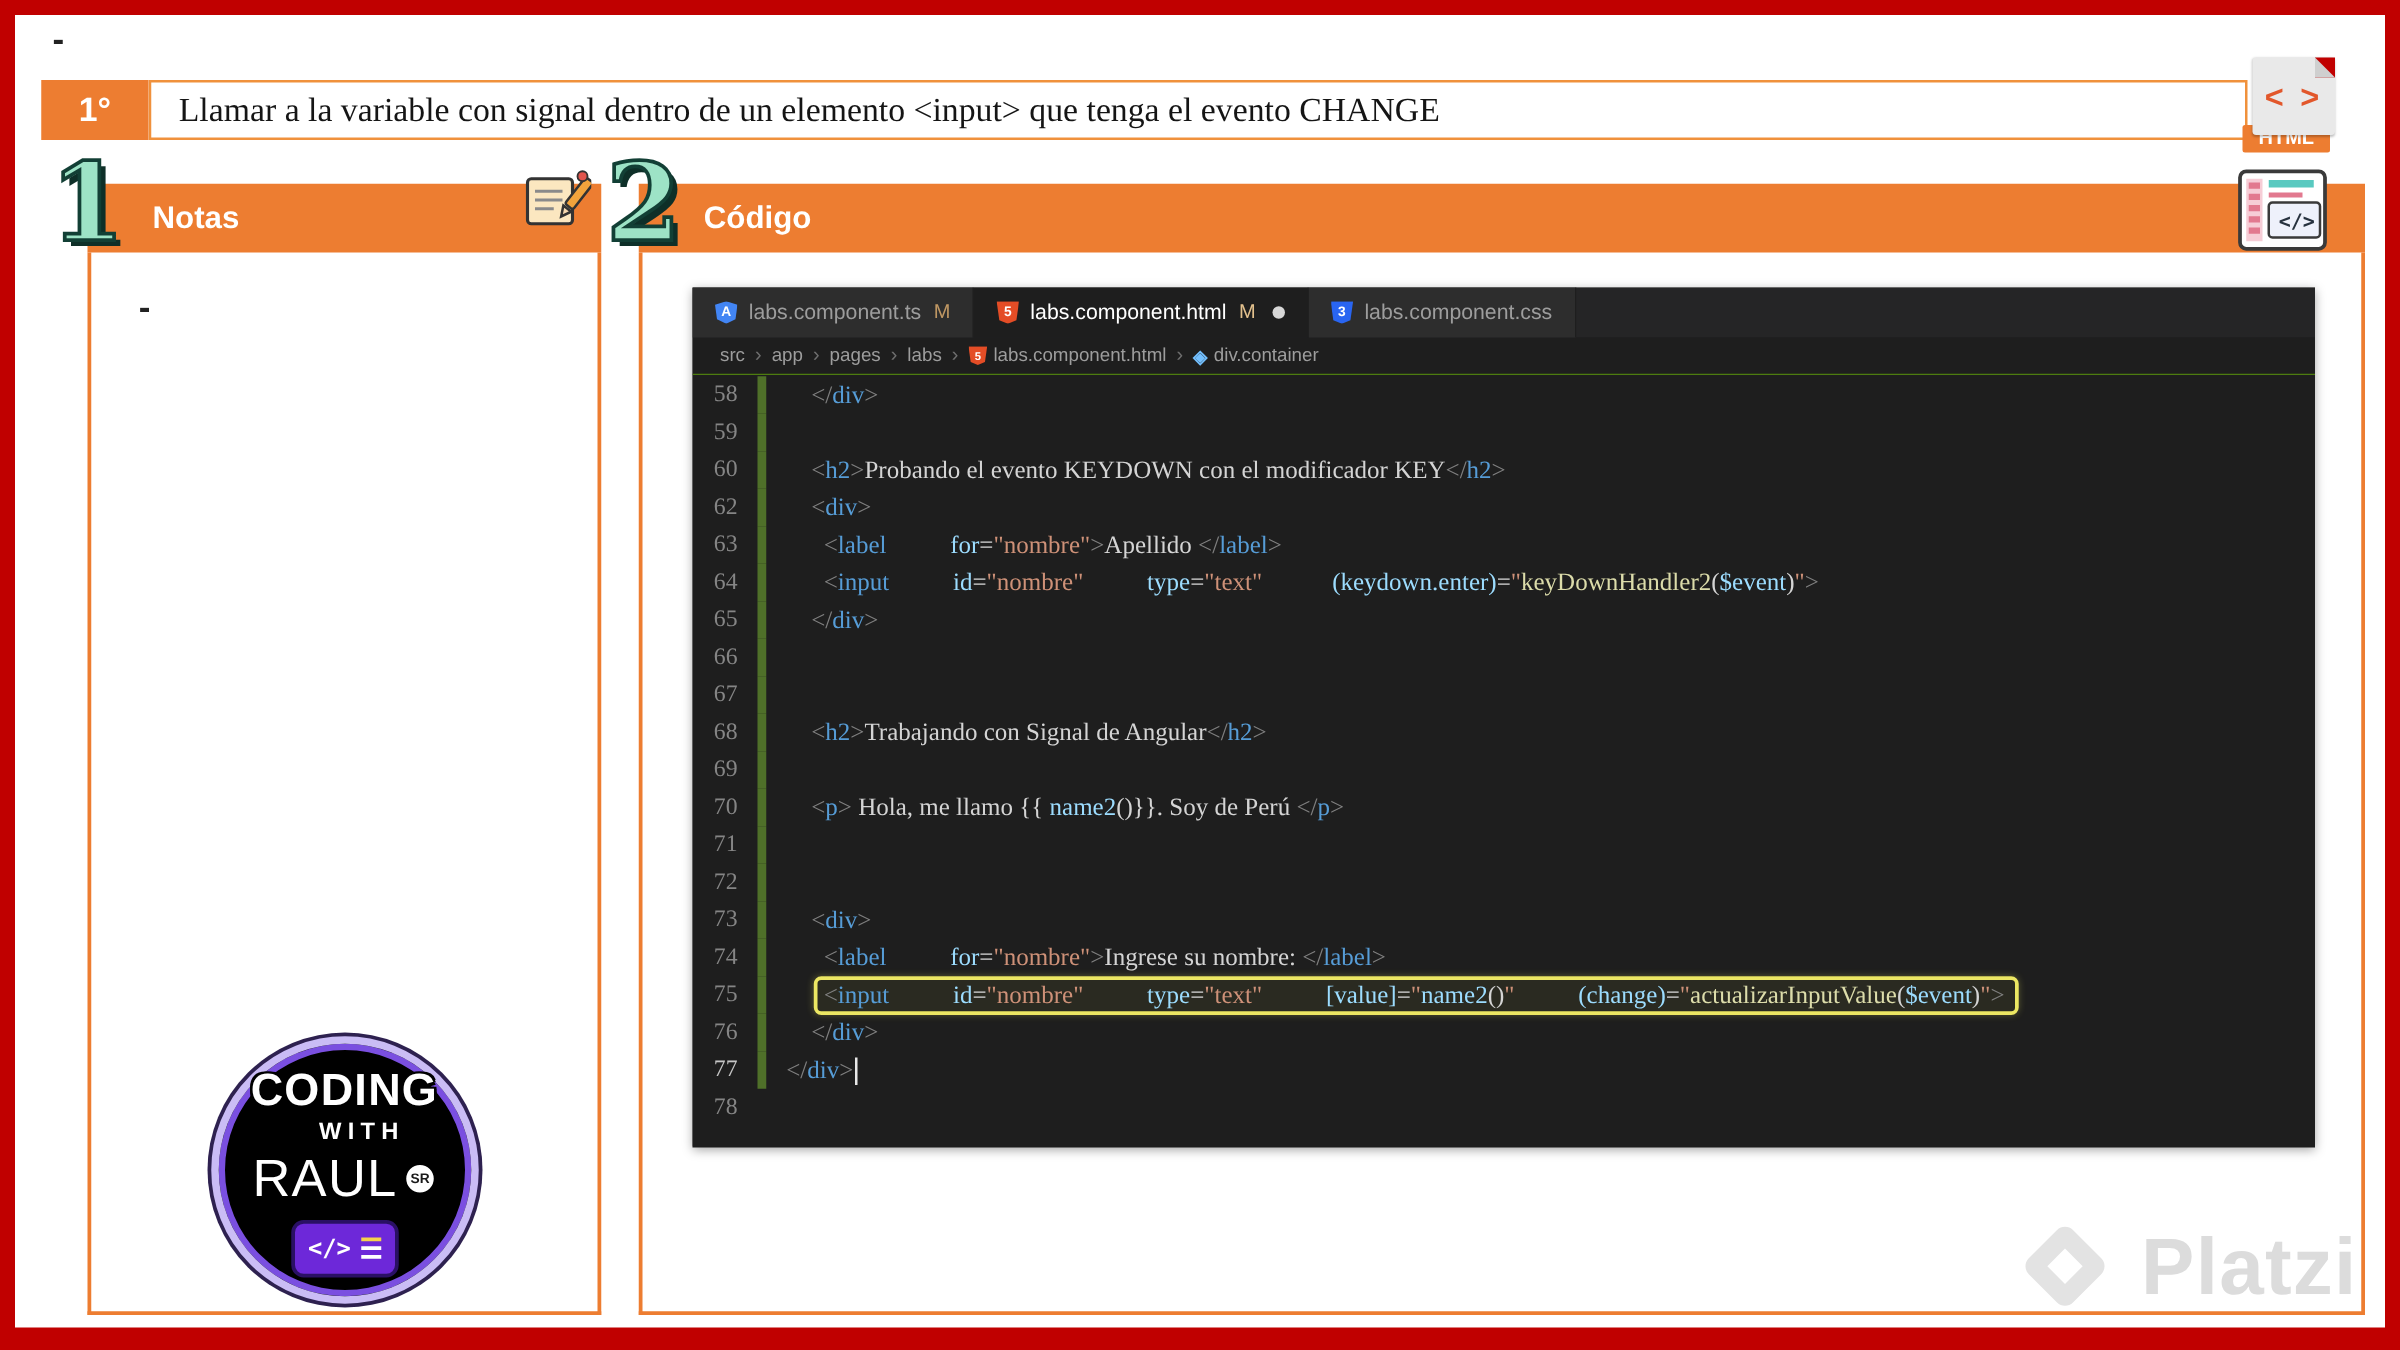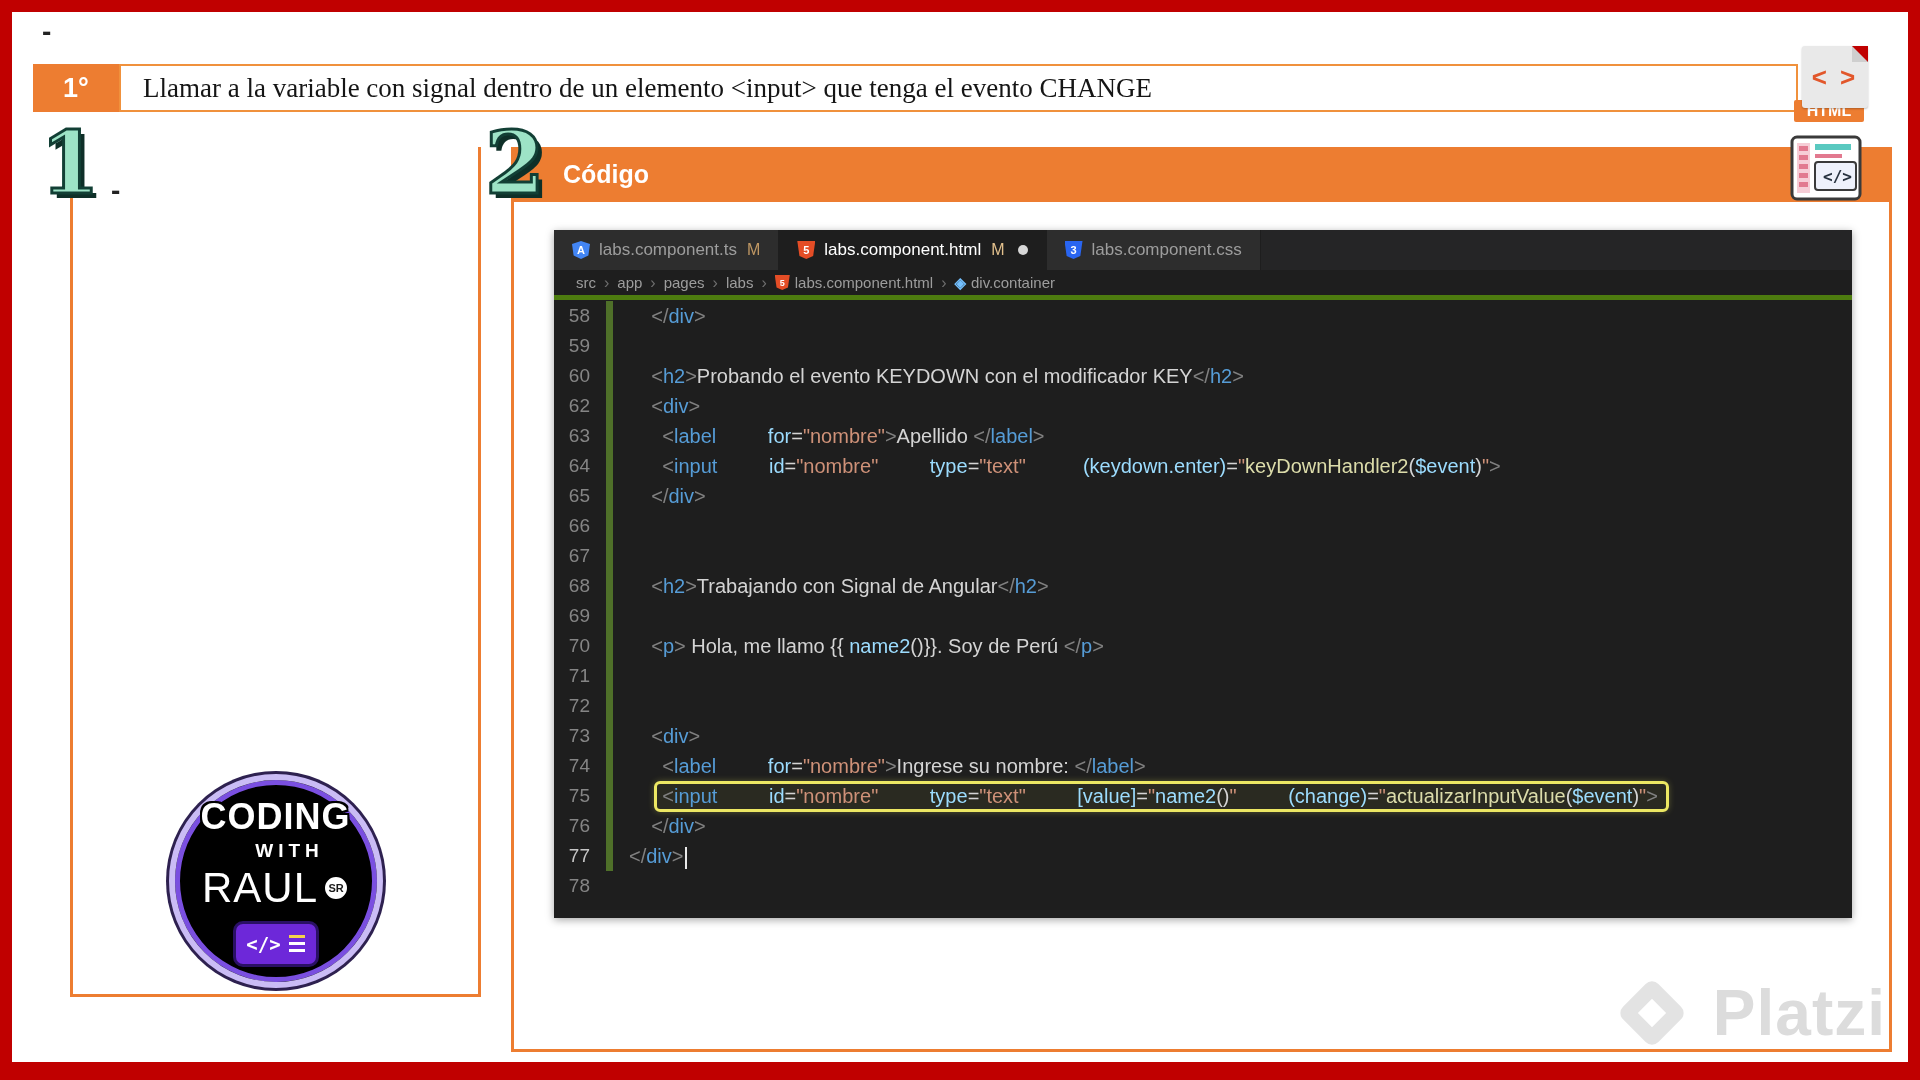--- a/index.html
+++ b/index.html
@@ -71,28 +71,28 @@
   .tab.active { background:#1e1e1e; color:#ffffff; }
   .ficon { width:18px; height:18px; flex:none; display:inline-flex; align-items:center; justify-content:center;
     font-size:11px; font-weight:bold; color:#fff; }
   .html5-icon { background:#e44d26; clip-path:polygon(0 0,100% 0,88% 84%,50% 100%,12% 84%); }
   .css3-icon  { background:#2965f1; clip-path:polygon(0 0,100% 0,88% 84%,50% 100%,12% 84%); }
   .angular-icon { background:#4285f4; clip-path:polygon(50% 0,100% 16%,91% 80%,50% 100%,9% 80%,0 16%); }
   .git { color:#bf9763; font-size:16px; margin-left:1px; }
   .tab.active .git { color:#E2C08D; }
   .dot { width:10px; height:10px; border-radius:50%; background:#d7d7d7; margin-left:4px; }
   .breadcrumb { height:30px; background:#1e1e1e; display:flex; align-items:center; gap:8px;
-    padding-left:22px; color:#9d9d9d; font-size:15px; border-bottom:5px solid #4d7c0f; }
+    padding-left:22px; color:#9d9d9d; font-size:15px; border-bottom:1px solid #4d7c0f; }
   .bsep { color:#6e6e6e; font-size:16px; }
   .bitem { display:inline-flex; align-items:center; gap:5px; }
   .bicon { width:15px; height:15px; display:inline-flex; align-items:center; justify-content:center;
     font-size:9px; font-weight:bold; color:#fff; }
   .bicon.symbol-element-icon { background:none; clip-path:none; color:#73c0ff; font-size:15px; width:auto; }
   
-  .code-area { height:617px; background:#1e1e1e; font-family:Liberation Sans, sans-serif; padding-top:1px; overflow:hidden; }
+  .code-area { height:617px; background:#1e1e1e; font-family:Liberation Serif, serif; padding-top:1px; overflow:hidden; }
   .cl { display:flex; height:30px; line-height:30px; }
   .ln { width:52px; flex:none; text-align:right; padding-right:16px; color:#858585; font-size:19px; }
   .ln.cur { color:#c6c6c6; }
   .gut { width:7px; flex:none; margin-right:16px; }
   .gut.mod { background:#4f7029; }
   .codeln { white-space:pre; font-size:20px; color:#d4d4d4; }
   .tk-p { color:#808080; }
   .tk-t { color:#569cd6; }
   .tk-a { color:#9cdcfe;margin-left:46px; }
   .tk-o { color:#d4d4d4; }
@@ -128,20 +128,36 @@
       <div class="html-fold"></div>
       <span class="html-brackets">&lt; &gt;</span>
     </div>
     <div class="html-label">HTML</div>
   </div>
 
   <div class="big-num num1">1</div>
   <div class="big-num num2">2</div>
 
   <section class="panel notes-panel">
+    <header class="panel-header">
+      <span class="panel-title">Notas</span>
+      <span class="note-icon">
+        <svg width="54" height="50" viewBox="0 0 54 50">
+          <rect x="3" y="8" width="36" height="36" rx="3" fill="#fbe7c0" stroke="#333" stroke-width="2.5"></rect>
+          <line x1="9" y1="18" x2="31" y2="18" stroke="#8a8a8a" stroke-width="2.5"></line>
+          <line x1="9" y1="25" x2="31" y2="25" stroke="#8a8a8a" stroke-width="2.5"></line>
+          <line x1="9" y1="32" x2="24" y2="32" stroke="#8a8a8a" stroke-width="2.5"></line>
+          <g transform="rotate(38 41 24)">
+            <rect x="37" y="5" width="8" height="27" rx="2" fill="#f2a33c" stroke="#333" stroke-width="2"></rect>
+            <polygon points="37,34 45,34 41,42" fill="#f7d9b0" stroke="#333" stroke-width="2"></polygon>
+          </g>
+          <circle cx="47" cy="6" r="4" fill="#e2554d" stroke="#333" stroke-width="1.5"></circle>
+        </svg>
+      </span>
+    </header>
     <div class="panel-body notes-body">
       <div class="notes-dash">-</div>
 
       <div class="logo">
         <div class="logo-line1 outline-txt">CODING</div>
         <div class="logo-line2">WITH</div>
         <div class="logo-line3-row">
           <span class="logo-line3 outline-txt">RAUL</span>
           <span class="logo-badge">SR</span>
         </div>

